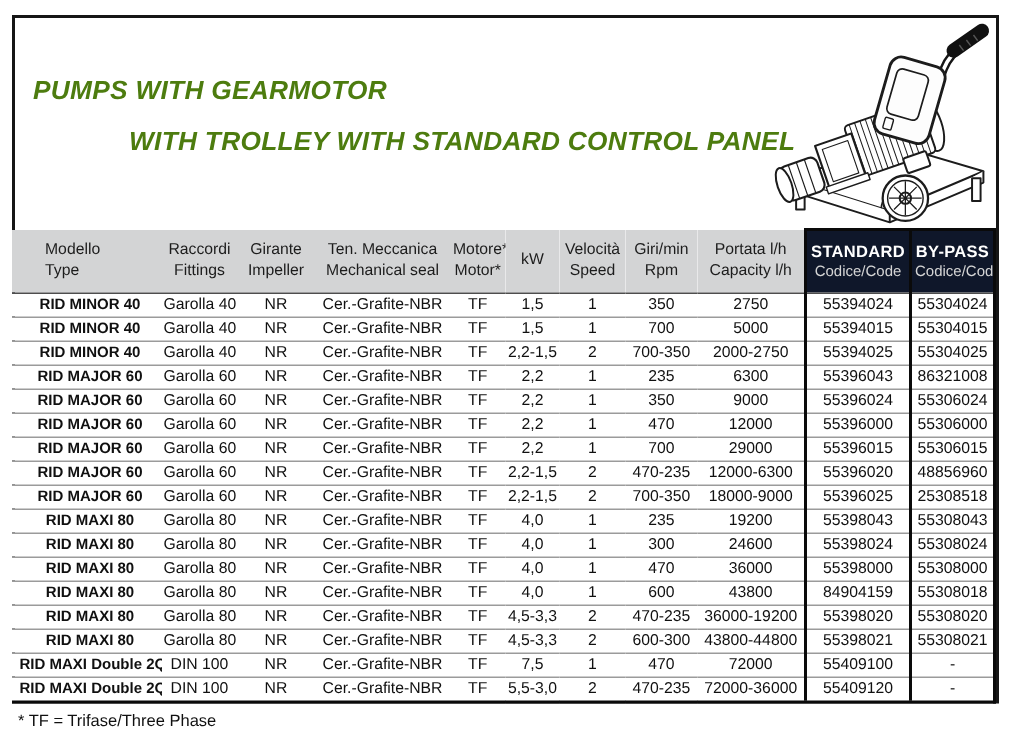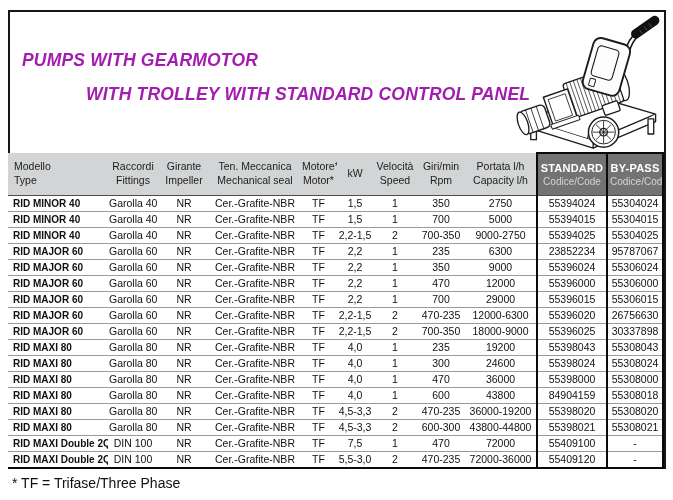--- a/index.html
+++ b/index.html
@@ -7,51 +7,51 @@
     width:673px; height:500px; position:relative; background:#ffffff;
     font-family:"Liberation Sans", sans-serif; color:#111;
     overflow:hidden;
   }
   .frame {
     position:absolute; left:8px; top:10px; width:658px; height:459px;
     border:2px solid #161616; box-sizing:border-box; background:#fff;
   }
   .title1, .title2 {
     position:absolute; font-size:17.5px; font-weight:bold; font-style:italic;
-    color:#a21caf; letter-spacing:0.2px; white-space:nowrap;
+    color:#4d7c0f; letter-spacing:0.2px; white-space:nowrap;
   }
   .title1 { left:22px; top:50px; }
   .title2 { left:86px; top:84px; }
   .pump { position:absolute; left:511px; top:12px; width:153px; height:140px; }
 
   table.spec {
     position:absolute; left:8px; top:152px; width:655px;
     border-collapse:collapse; table-layout:fixed;
   }
   table.spec th, table.spec td { box-sizing:border-box; }
   thead th {
     background:#d3d4d5; font-weight:normal; font-size:10.5px; color:#1c1c1c;
     height:42px; vertical-align:middle; padding:1px 2px; line-height:1.3;
     text-align:center; white-space:nowrap; overflow:hidden;
   }
-  thead th:first-child { text-align:left; padding-left:6px; }
-  thead th.code-head { background:#737373; color:#ffffff; border-top:2px solid #0a0a0a; }
+  thead th:first-child { text-align:left; padding-left:22px; }
+  thead th.code-head { background:#0f172a; color:#ffffff; border-top:2px solid #0a0a0a; }
   thead th.code-head .h1 { font-weight:bold; font-size:11px; letter-spacing:0.2px; }
   thead th.code-head .h2 { color:#d4d4d4; font-size:10px; }
   tbody td {
     height:16px; text-align:center; border-top:1px solid #9b9b9b;
     white-space:nowrap; overflow:hidden; padding:0 1px;
     font-size:10.5px; line-height:15px; color:#101010; background:#fff;
   }
   tbody tr:first-child td { border-top:1px solid #4d4d4d; }
   tbody tr:last-child td { border-bottom:2px solid #0a0a0a; }
-  td.model { text-align:left; font-weight:bold; padding-left:5px; font-size:10px; }
+  td.model { text-align:center; font-weight:bold; padding-left:5px; font-size:10px; }
   .bl { border-left:2px solid #0a0a0a; }
   .br { border-right:2px solid #0a0a0a; }
-  .footnote { position:absolute; left:12px; top:475px; font-size:14px; color:#101010; }
+  .footnote { position:absolute; left:12px; top:475px; font-size:11px; color:#101010; }
 </style>
 </head>
 <body>
 
 <div class="page">
   <div class="frame"></div>
 
   <div class="title1">PUMPS WITH GEARMOTOR</div>
   <div class="title2">WITH TROLLEY WITH STANDARD CONTROL PANEL</div>
 
@@ -193,36 +193,36 @@
         </tr>
         <tr>
           <td class="model">RID MINOR 40</td>
           <td>Garolla 40</td>
           <td>NR</td>
           <td>Cer.-Grafite-NBR</td>
           <td>TF</td>
           <td>2,2-1,5</td>
           <td>2</td>
           <td>700-350</td>
-          <td>9000-2750</td>
+          <td>2000-2750</td>
           <td class="bl">55394025</td>
           <td class="bl br">55304025</td>
         </tr>
         <tr>
           <td class="model">RID MAJOR 60</td>
           <td>Garolla 60</td>
           <td>NR</td>
           <td>Cer.-Grafite-NBR</td>
           <td>TF</td>
           <td>2,2</td>
           <td>1</td>
           <td>235</td>
           <td>6300</td>
-          <td class="bl">23852234</td>
-          <td class="bl br">95787067</td>
+          <td class="bl">55396043</td>
+          <td class="bl br">86321008</td>
         </tr>
         <tr>
           <td class="model">RID MAJOR 60</td>
           <td>Garolla 60</td>
           <td>NR</td>
           <td>Cer.-Grafite-NBR</td>
           <td>TF</td>
           <td>2,2</td>
           <td>1</td>
           <td>350</td>
@@ -260,34 +260,34 @@
           <td class="model">RID MAJOR 60</td>
           <td>Garolla 60</td>
           <td>NR</td>
           <td>Cer.-Grafite-NBR</td>
           <td>TF</td>
           <td>2,2-1,5</td>
           <td>2</td>
           <td>470-235</td>
           <td>12000-6300</td>
           <td class="bl">55396020</td>
-          <td class="bl br">26756630</td>
+          <td class="bl br">48856960</td>
         </tr>
         <tr>
           <td class="model">RID MAJOR 60</td>
           <td>Garolla 60</td>
           <td>NR</td>
           <td>Cer.-Grafite-NBR</td>
           <td>TF</td>
           <td>2,2-1,5</td>
           <td>2</td>
           <td>700-350</td>
           <td>18000-9000</td>
           <td class="bl">55396025</td>
-          <td class="bl br">30337898</td>
+          <td class="bl br">25308518</td>
         </tr>
         <tr>
           <td class="model">RID MAXI 80</td>
           <td>Garolla 80</td>
           <td>NR</td>
           <td>Cer.-Grafite-NBR</td>
           <td>TF</td>
           <td>4,0</td>
           <td>1</td>
           <td>235</td>

